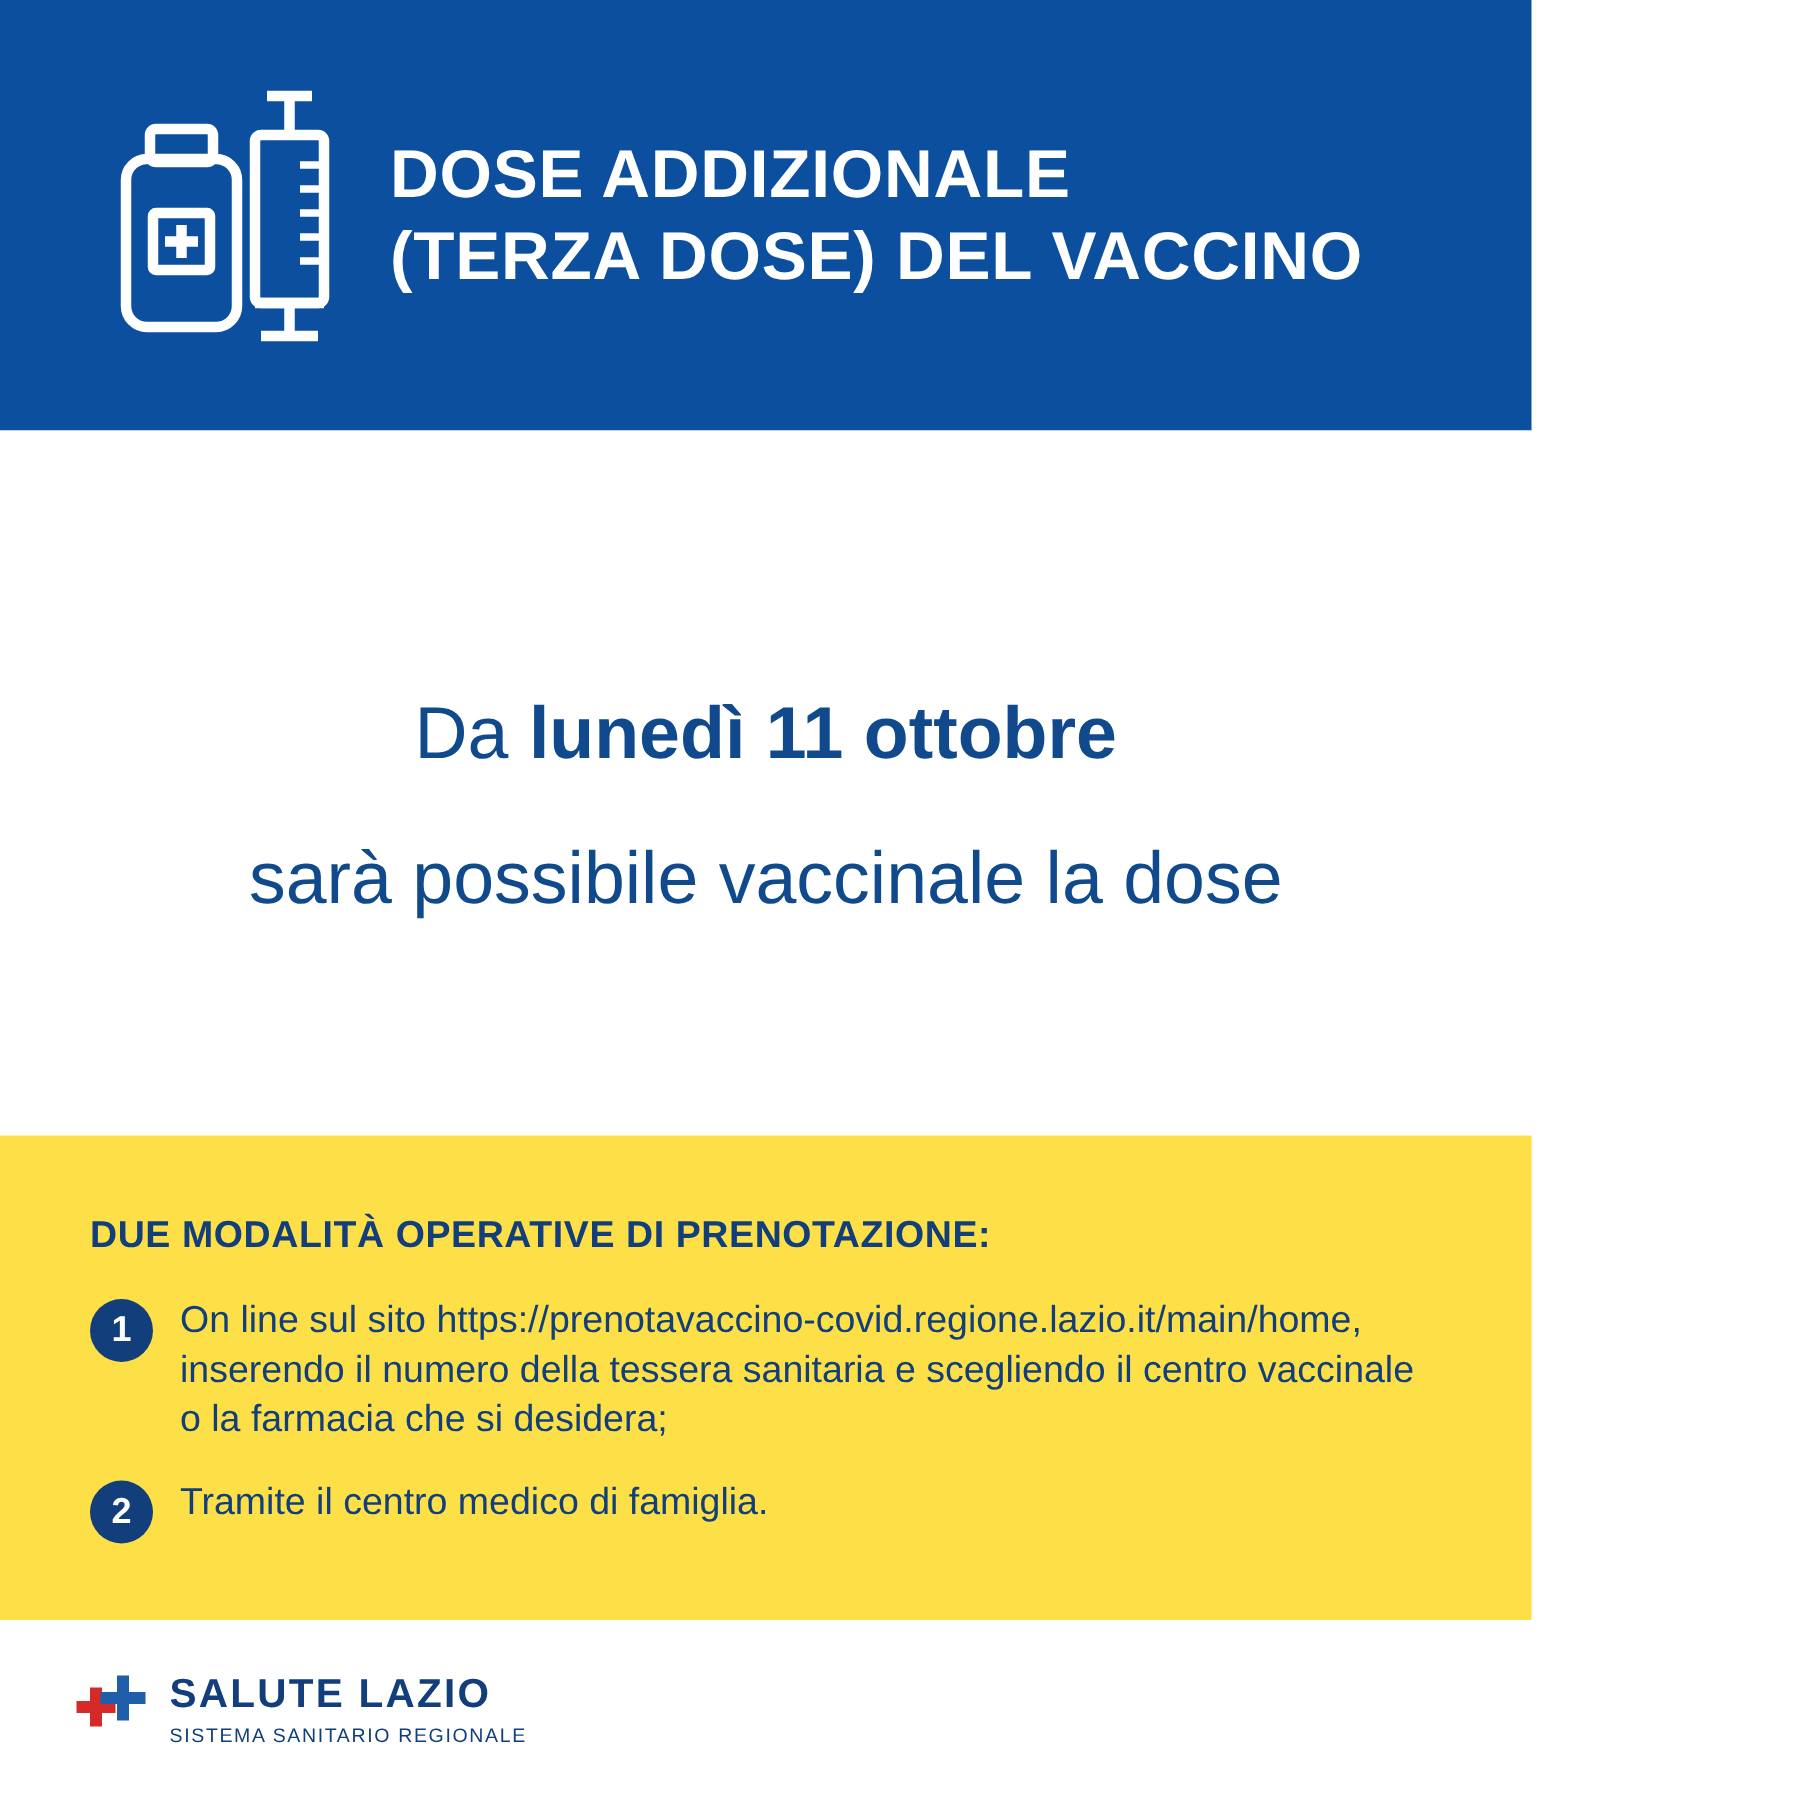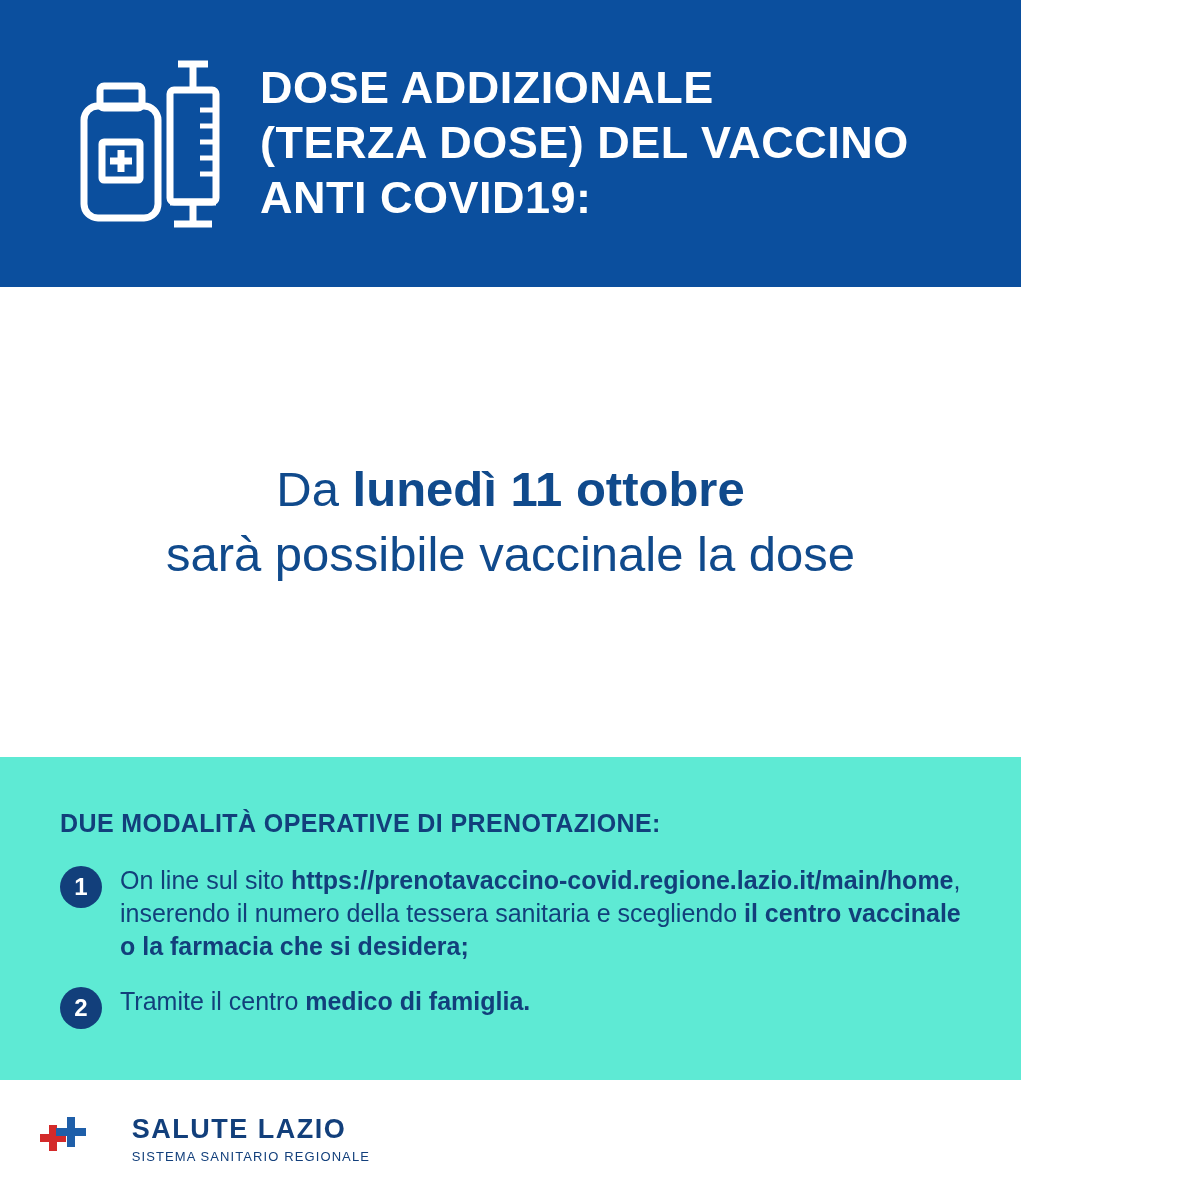--- a/index.html
+++ b/index.html
@@ -54,26 +54,26 @@
     padding: 0 60px;
   }
   .main-text {
     color: #104a8c;
     font-size: 49px;
     line-height: 1.33;
     text-align: center;
     font-weight: 400;
   }
   .main-text b { font-weight: bold; }
-  .main-text .row { display: block; white-space: nowrap; }
+  .main-text .row { display: block; white-space: nowrap; margin-top: 32px; }
   .main-text .underline { text-decoration: underline; text-underline-offset: 4px; }
 
   
   .panel {
-    background: #5eead4;
+    background: #fde047;
     flex: 0 0 323px;
     padding: 52px 60px 0 60px;
     position: relative;
   }
   .panel-title {
     color: #123f7b;
     font-weight: bold;
     font-size: 25px;
     letter-spacing: 0.4px;
     margin-bottom: 26px;
@@ -97,34 +97,33 @@
     justify-content: center;
     margin-right: 18px;
     margin-top: 2px;
   }
   .item-text {
     color: #123f7b;
     font-size: 25px;
     line-height: 1.32;
     max-width: 980px;
   }
-  .item-text b { font-weight: bold; text-align: right; }
+  .item-text b { font-weight: normal; text-align: right; }
 
   
   .footer {
     flex: 0 0 120px;
     display: flex;
   }
   .footer-left {
     flex: 0 0 370px;
     background: #ffffff;
     display: flex;
     align-items: center;
-    padding-left: 40px;
-    justify-content: space-between;
+    padding-left: 51px;
   }
   .footer-right {
     flex: 1 1 auto;
     background: #0a1f44;
     display: flex;
     align-items: center;
     padding-left: 32px;
     position: relative;
     overflow: hidden;
   }
@@ -197,21 +196,20 @@
         <path d="M100 158 h46" stroke-width="7"></path>
         <path d="M123 158 v22" stroke-width="7"></path>
         <path d="M104 180 h38" stroke-width="7"></path>
 
         <path d="M146 66 h-16 M146 82 h-16 M146 98 h-16 M146 114 h-16 M146 130 h-16" stroke-width="5"></path>
       </svg>
     </div>
     <div class="header-title">
       <span class="line">DOSE ADDIZIONALE</span>
       <span class="line">(TERZA DOSE) DEL VACCINO</span>
-      <span class="line">ANTI COVID19:</span>
     </div>
   </div>
 
   <div class="body-main">
     <div class="main-text">
       <span class="row">
         <span>Da </span><b>lunedì 11 ottobre</b>
       </span>
       <span class="row">sarà possibile vaccinale la dose</span>
     </div>

